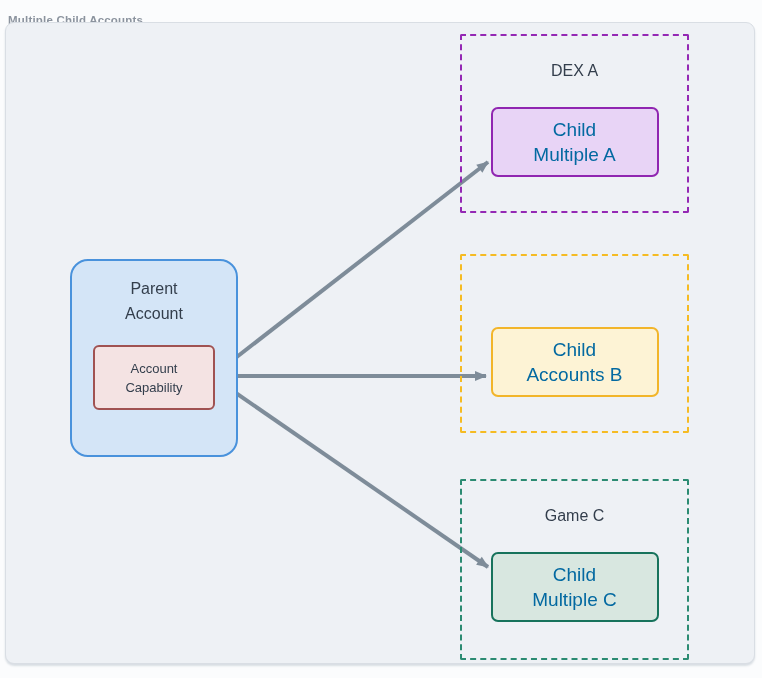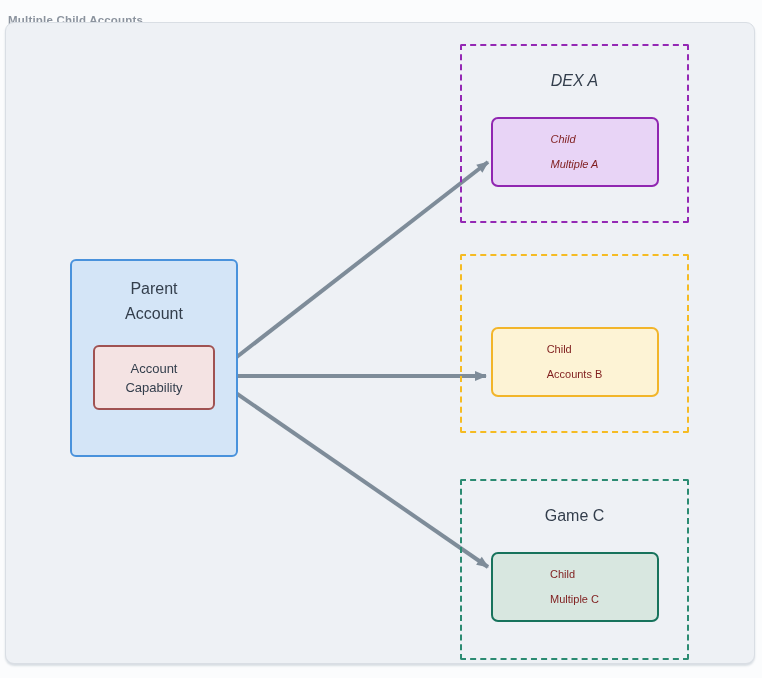--- a/index.html
+++ b/index.html
@@ -28,21 +28,21 @@
     position: absolute; left: 0; top: 0;
     width: 750px; height: 642px;
     pointer-events: none;
   }
   
   .parent-node {
     position: absolute; left: 64px; top: 236px;
     width: 168px; height: 198px;
     background: #d4e5f7;
     border: 2px solid #4992dc;
-    border-radius: 6px;
+    border-radius: 18px;
   }
   .parent-label {
     margin-top: 15px;
     text-align: center;
     font-size: 16px; line-height: 25px;
     color: #333e4c;
   }
   .capability-node {
     position: absolute; left: 50%; top: 84px;
     transform: translateX(-50%);
@@ -57,43 +57,44 @@
     text-align: center;
     font-size: 13px; line-height: 19px;
     color: #333e4c;
   }
   
   .group {
     position: absolute; left: 454px;
     width: 229px;
     border-radius: 2px;
   }
-  .group-dex  { top: 21px;  height: 179px; border: 2px dashed #9428b4; font-style: italic; }
+  .group-dex  { top: 11px;  height: 179px; border: 2px dashed #9428b4; }
   .group-defi { top: 231px; height: 179px; border: 2px dashed #f5bb23; }
   .group-game { top: 456px; height: 181px; border: 2px dashed #2b8b72; }
   .group-label {
     margin-top: 26px;
     text-align: center;
     font-size: 16px;
     color: #333e4c;
   }
   .child-node {
     position: absolute; left: 50%; top: 71px;
     transform: translateX(-50%);
     width: 168px; height: 70px;
     border-radius: 7px;
     display: flex; flex-direction: column;
     align-items: center; justify-content: center;
   }
   .child-dex  { background: #e8d4f6; border: 2px solid #9026b1; }
   .child-defi { background: #fdf3d5; border: 2px solid #f2b52a; }
   .child-game { background: #d8e7e0; border: 2px solid #17735c; }
   .child-label {
-    font-size: 11px; line-height: 25px;
-    color: #7f1d1d;
+    text-align: center;
+    font-size: 19px; line-height: 25px;
+    color: #0369a1;
   }
 </style>
 </head>
 <body>
 
 <div class="page">
 
   <div class="page-title">Multiple Child Accounts</div>
 
   <div class="canvas">

